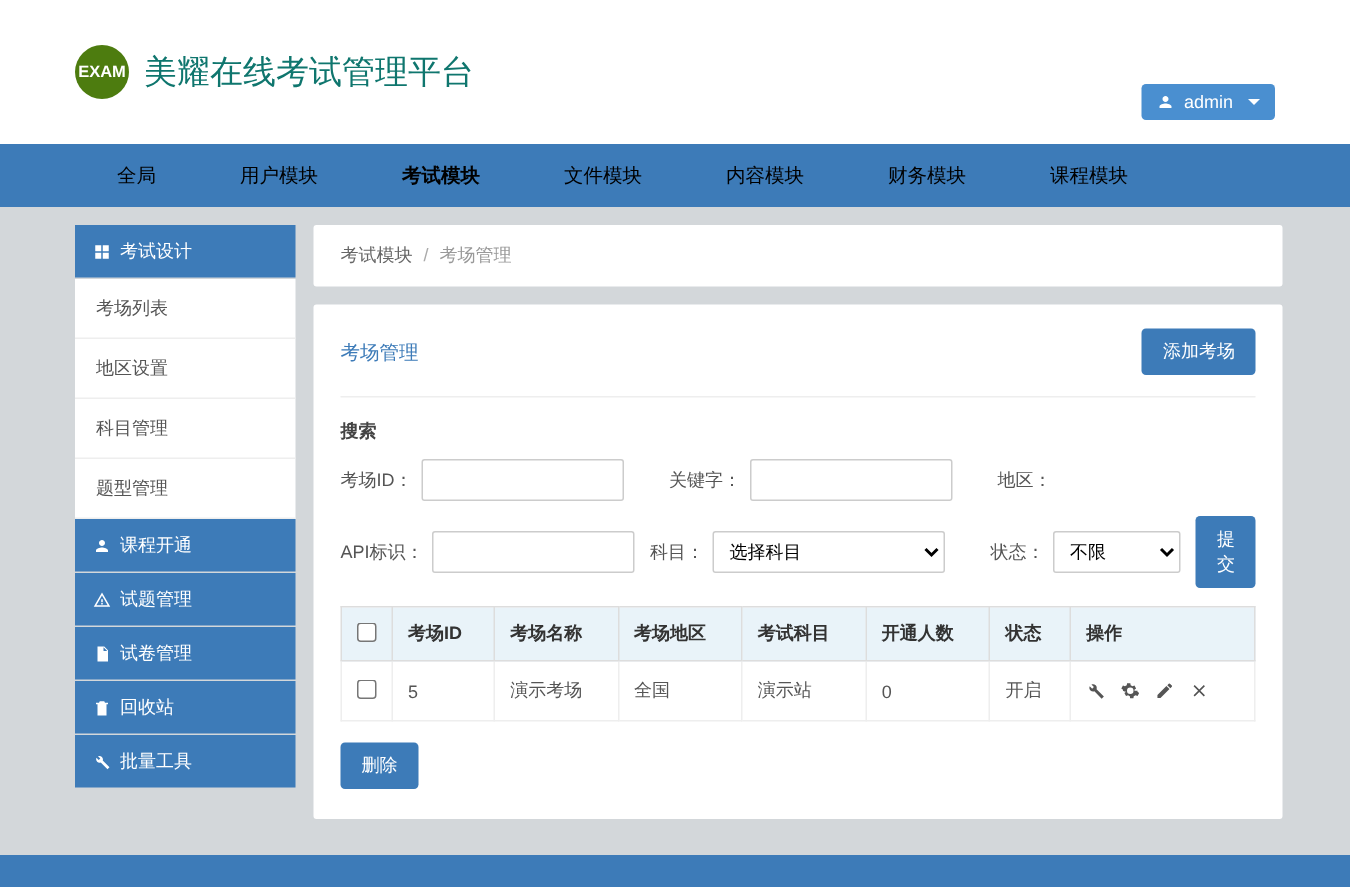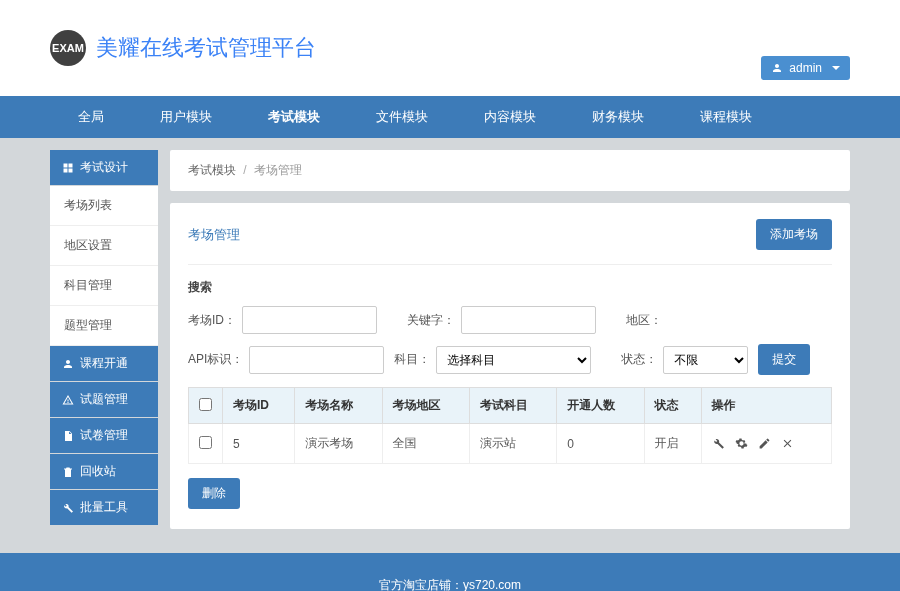--- a/index.html
+++ b/index.html
@@ -1,32 +1,32 @@
 <!DOCTYPE html>
 <html><head>
   <meta charset="utf-8">
   <style>
     * { margin: 0; padding: 0; box-sizing: border-box; }
     body { font-family: "Microsoft YaHei", Arial, sans-serif; font-size: 13px; background: #d3d7da; color: #333; }
     
     .header { background: #fff; padding: 16px 50px; display: flex; align-items: center; justify-content: space-between; }
     .brand { display: flex; align-items: center; gap: 10px; }
-    .logo { width: 36px; height: 36px; border-radius: 50%; background: #404040; color: #fff; display: flex; align-items: center; justify-content: center; font-size: 11px; font-weight: bold; }
-    .site-title { font-size: 22px; color: #3b82f6; font-weight: normal; }
+    .logo { width: 36px; height: 36px; border-radius: 50%; background: #4d7c0f; color: #fff; display: flex; align-items: center; justify-content: center; font-size: 11px; font-weight: bold; }
+    .site-title { font-size: 22px; color: #0f766e; font-weight: normal; }
     .user-btn { background: #4a8fd0; color: #fff; padding: 5px 10px; border-radius: 3px; display: flex; align-items: center; gap: 6px; cursor: pointer; font-size: 12px; margin-top: 40px; }
     .user-btn svg { width: 12px; height: 12px; fill: #fff; }
     .caret-down { width: 0; height: 0; border-left: 4px solid transparent; border-right: 4px solid transparent; border-top: 4px solid #fff; margin-left: 4px; }
     
     .top-nav { background: #3d7bb8; display: flex; padding: 0 50px; }
-    .top-nav-item { color: #ffffff; padding: 12px 28px; cursor: pointer; font-size: 13px; }
+    .top-nav-item { color: #000000; padding: 12px 28px; cursor: pointer; font-size: 13px; }
     .top-nav-item.active { font-weight: bold; }
     
     .main-wrap { display: flex; padding: 12px 50px; gap: 12px; align-items: flex-start; }
     
-    .sidebar { width: 108px; flex-shrink: 0; font-family: Liberation Serif, serif; }
+    .sidebar { width: 147px; flex-shrink: 0; font-family: Liberation Serif, serif; }
     .sidebar-section { background: #3d7bb8; color: #fff; padding: 9px 12px; font-size: 12px; display: flex; align-items: center; gap: 6px; cursor: pointer; margin-bottom: 1px; }
     .sidebar-section svg { width: 12px; height: 12px; fill: #fff; flex-shrink: 0; }
     .sidebar-item { background: #fff; color: #555; padding: 11px 14px; font-size: 12px; border-bottom: 1px solid #eee; cursor: pointer; }
     .sidebar-item:last-of-type { margin-bottom: 8px; }
     
     .content { flex: 1; }
     .panel { background: #fff; border-radius: 2px; margin-bottom: 12px; }
     .breadcrumb { padding: 12px 18px; font-size: 12px; color: #666; }
     .breadcrumb .sep { color: #aaa; margin: 0 4px; }
     .breadcrumb .current { color: #999; }

